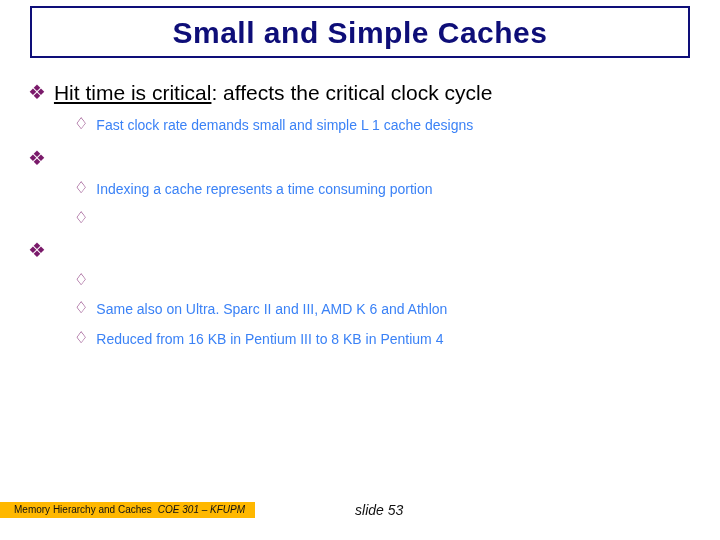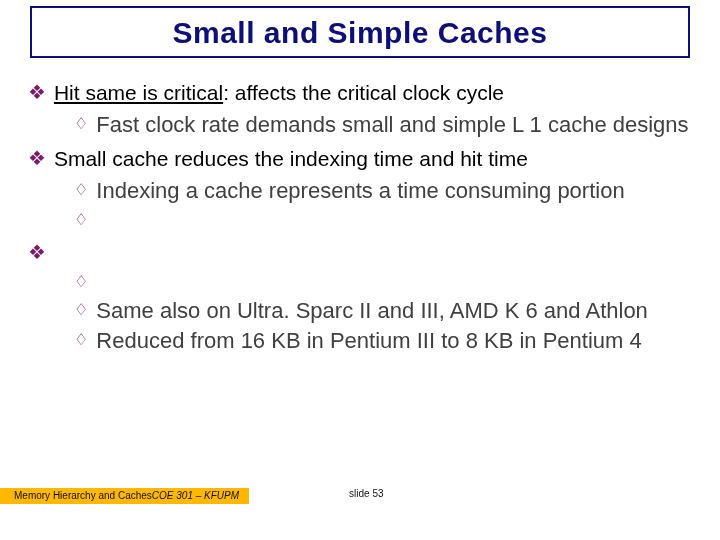--- a/index.html
+++ b/index.html
@@ -55,76 +55,77 @@
     margin: 8px 0 8px 46px;
   }
   .lvl2 .bullet {
     color: #7a1a6a;
     font-size: 16px;
     line-height: 20px;
     margin-right: 8px;
     flex: 0 0 auto;
   }
   .lvl2 .txt {
-    font-size: 22px;
-    color: #404040;
+    font-size: 14px;
+    color: #3b82f6;
     line-height: 22px;
   }
   .footer {
     position: absolute;
     left: 0;
-    bottom: 36px;
+    bottom: 22px;
     width: 100%;
     display: flex;
-    align-items: flex-start;
+    align-items: flex-end;
   }
   .footer-band {
     background: #ffb800;
     display: flex;
     align-items: center;
     padding: 2px 10px 3px 14px;
     font-size: 10px;
     color: #111;
   }
   .footer-band .course {
     font-family: "Comic Sans MS", "Comic Sans", cursive, sans-serif;
     font-style: italic;
+    margin-left: 6px;
   }
   .slide-num {
     font-family: "Comic Sans MS", "Comic Sans", cursive, sans-serif;
-    font-size: 10px;
+    font-style: italic;
+    font-size: 14px;
     color: #111;
     margin-left: 100px;
   }
 </style>
 </head>
 <body>
 
 <div class="title-band">
   <div class="title-inner">
     <span class="title-text">Small and Simple Caches</span>
   </div>
 </div>
 
 <div class="content">
 
   <div class="lvl1">
     <span class="bullet">❖</span>
     <span class="txt">
-      <span class="underlined">Hit same is critical</span><span>: affects the critical clock cycle</span>
+      <span class="underlined">Hit time is critical</span><span>: affects the critical clock cycle</span>
     </span>
   </div>
   <div class="lvl2">
     <span class="bullet">♢</span>
     <span class="txt">Fast clock rate demands small and simple L 1 cache designs</span>
   </div>
 
   <div class="lvl1">
     <span class="bullet">❖</span>
-    <span class="txt">Small cache reduces the indexing time and hit time</span>
   </div>
   <div class="lvl2">
     <span class="bullet">♢</span>
     <span class="txt">Indexing a cache represents a time consuming portion</span>
   </div>
   <div class="lvl2">
     <span class="bullet">♢</span>
   </div>
 
   <div class="lvl1">

